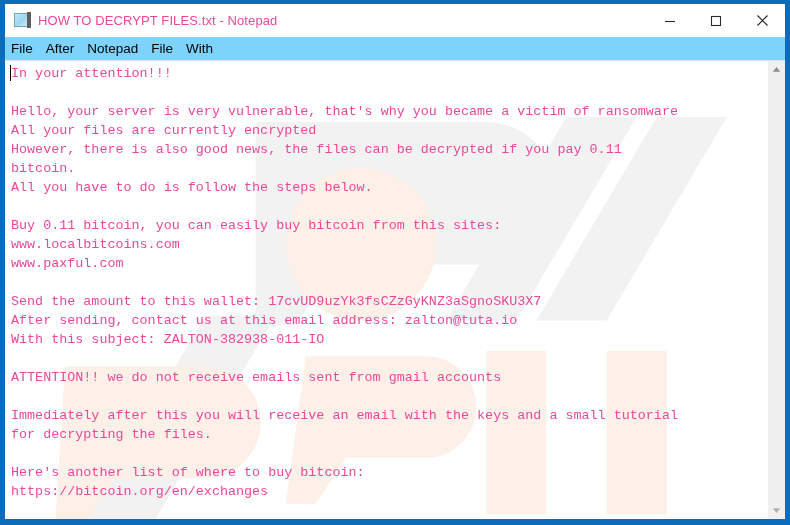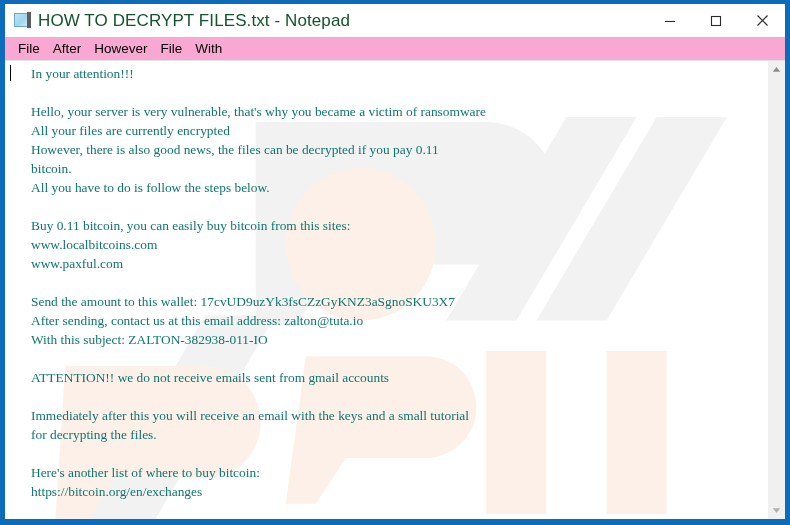--- a/index.html
+++ b/index.html
@@ -61,22 +61,22 @@
   }
   #app-icon .fold {
     position: absolute;
     right: -1px;
     top: 0px;
     width: 4px;
     height: 16px;
     background: #5d5d5d;
   }
   #window-title {
-    font-size: 17px;
-    color: #14532d;
+    font-size: 13px;
+    color: #ec4899;
     white-space: nowrap;
     letter-spacing: 0.1px;
   }
 
   
   #window-controls {
     position: absolute;
     right: 0;
     top: 0;
     height: 33px;
@@ -92,24 +92,24 @@
     border: none;
     padding: 0;
     cursor: default;
   }
   .win-btn svg { display: block; }
 
   
   #menu-bar {
     height: 23px;
     min-height: 23px;
-    background: #f9a8d4;
-    display: flex;
-    align-items: center;
-    padding-left: 7px;
+    background: #7dd3fc;
+    display: flex;
+    align-items: center;
+    padding-left: 0;
   }
   .menu-item {
     font-size: 13.5px;
     color: #000000;
     padding: 2px 7px 2px 6px;
     white-space: nowrap;
     cursor: default;
   }
 
   
@@ -136,28 +136,27 @@
     top: 0;
     width: 100%;
     height: 100%;
     pointer-events: none;
     z-index: 0;
   }
 
   #text-content {
     position: relative;
     z-index: 1;
-    font-family: Liberation Serif, serif;
+    font-family: Liberation Mono, monospace;
     font-size: 13.4px;
     line-height: 19px;
-    color: #0f766e;
+    color: #ec4899;
     white-space: pre;
     padding: 3px 0 0 6px;
     letter-spacing: 0px;
-    margin-left: 20px;
   }
   #caret {
     position: absolute;
     left: 5px;
     top: 4px;
     width: 1px;
     height: 16px;
     background: #000000;
     z-index: 2;
   }
@@ -220,21 +219,21 @@
           <line x1="1.5" y1="1.5" x2="11.5" y2="11.5" stroke="#2b2b2b" stroke-width="1.15"></line>
           <line x1="11.5" y1="1.5" x2="1.5" y2="11.5" stroke="#2b2b2b" stroke-width="1.15"></line>
         </svg>
       </button>
     </div>
   </div>
 
   <div id="menu-bar">
     <div class="menu-item">File</div>
     <div class="menu-item">After</div>
-    <div class="menu-item">However</div>
+    <div class="menu-item">Notepad</div>
     <div class="menu-item">File</div>
     <div class="menu-item">With</div>
   </div>
 
   <div id="editor-region">
     <div id="text-surface">
 
       <svg id="watermark" viewBox="0 0 760 450" preserveAspectRatio="none">
         <g fill="#f2f2f2">
           <path d="M250 60 h230 a70 70 0 0 1 0 140 h-150 l-40 60 h-40 z"></path>

